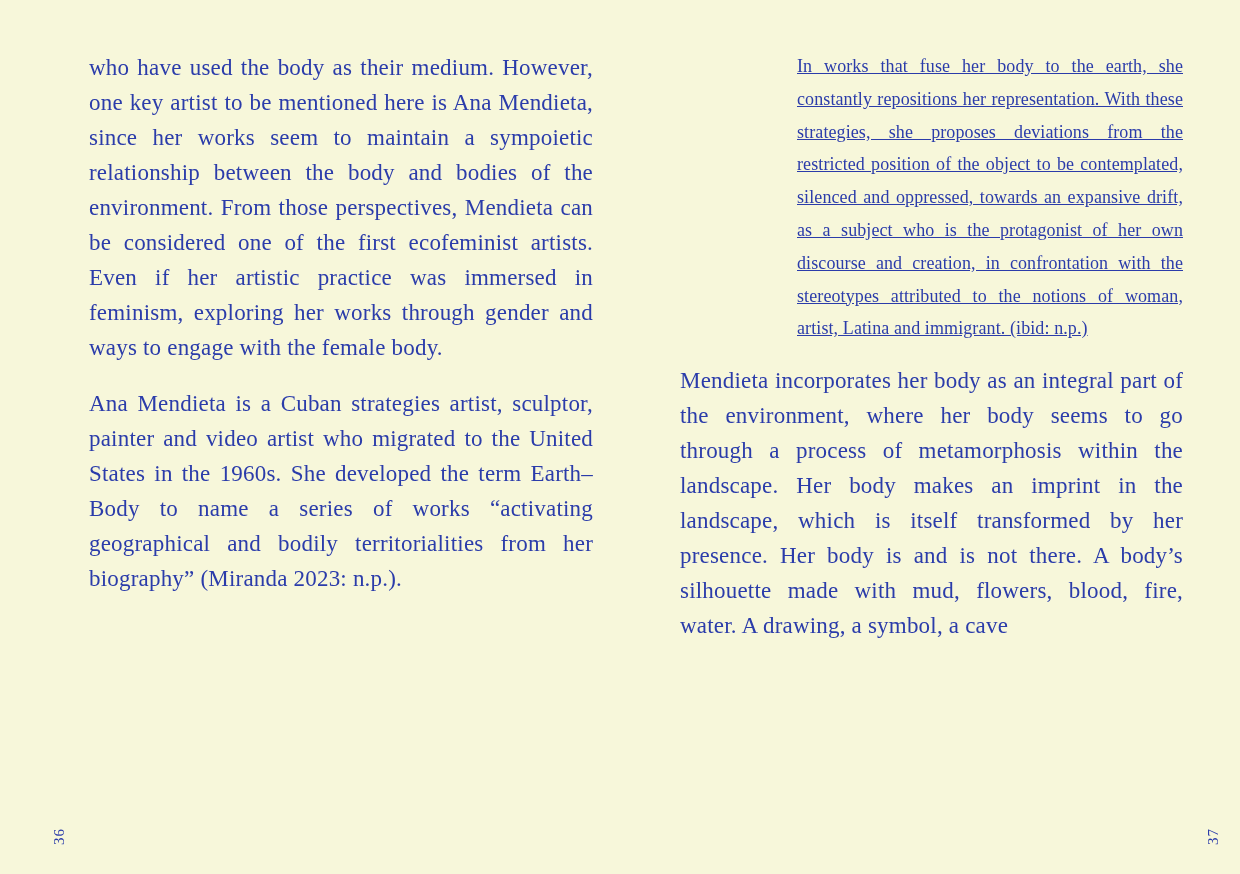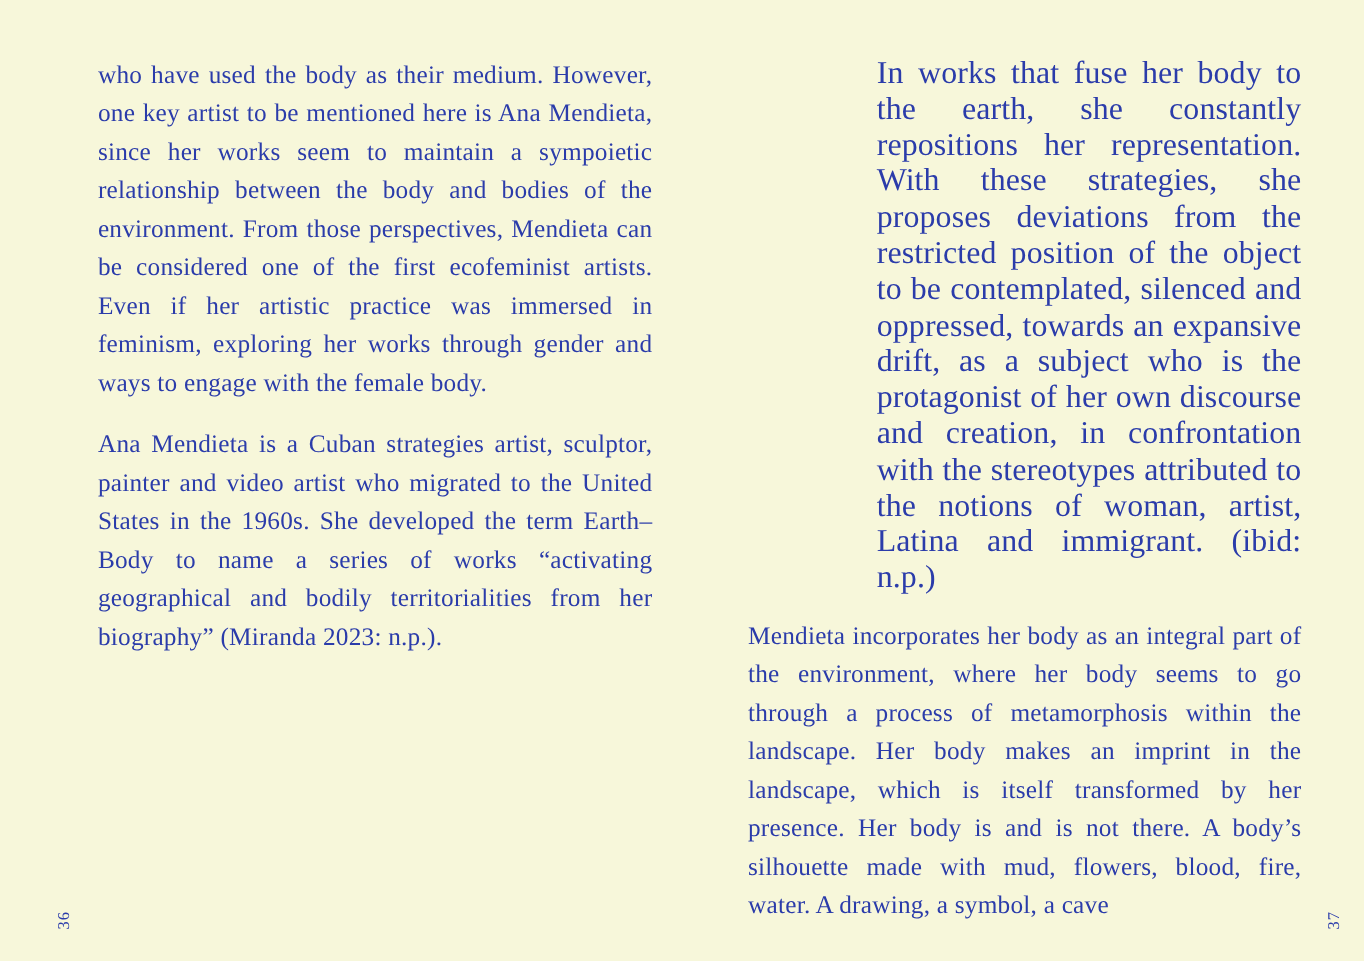--- a/index.html
+++ b/index.html
@@ -46,25 +46,26 @@
     line-height: 35px;
     text-align: justify;
     text-justify: inter-word;
     letter-spacing: 0.2px;
   }
   p.body-par:last-child { margin-bottom: 0; }
 
   blockquote.quote-block {
     margin: 0 0 18px 117px;
     width: 386px;
-    font-size: 29px;
+    font-size: 18px;
     line-height: 32.8px;
     text-align: justify;
     text-justify: inter-word;
     letter-spacing: 0.1px;
+    text-decoration: underline;
   }
 
   .page-number {
     position: absolute;
     font-size: 15px;
     letter-spacing: 1px;
     color: #2b3caa;
   }
   .page-number-left {
     left: 22px;

